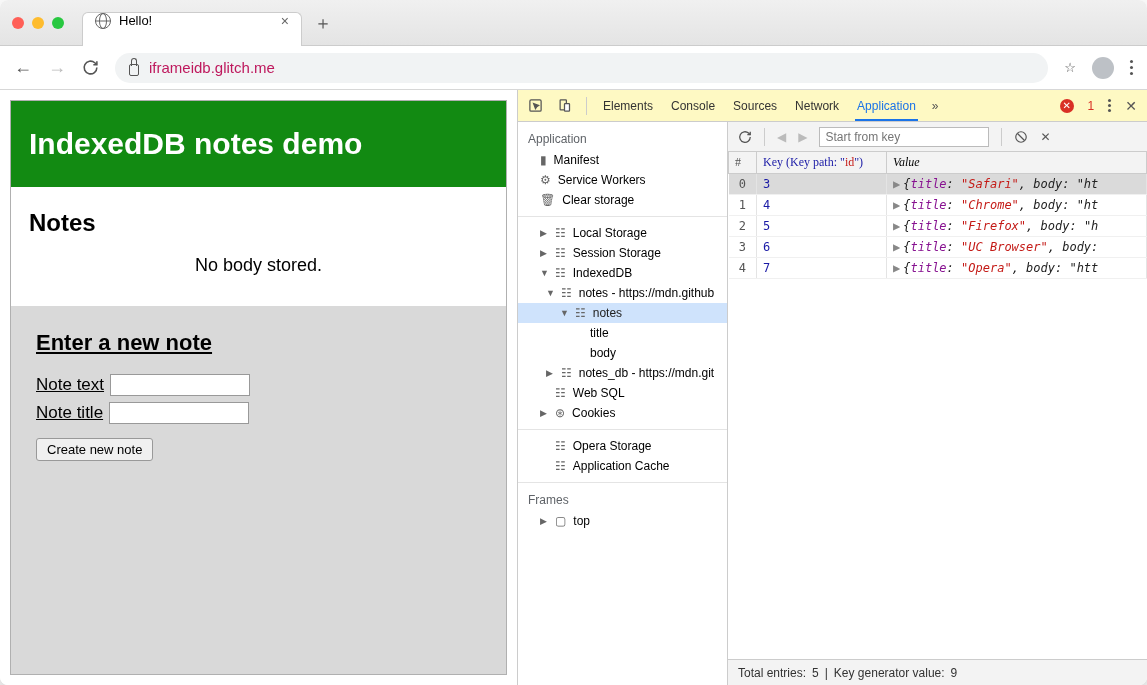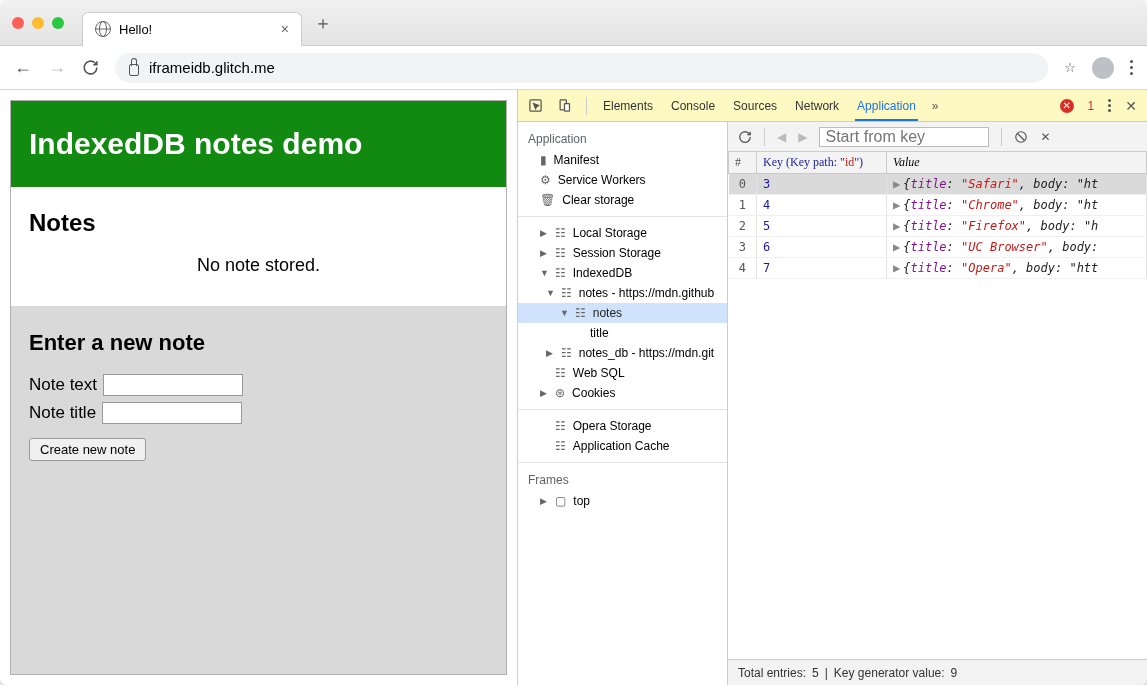--- a/index.html
+++ b/index.html
@@ -4,51 +4,51 @@
 <style>
 * { box-sizing: border-box; margin: 0; padding: 0; }
 body { font-family: -apple-system, Helvetica, Arial, sans-serif; font-size: 13px; background: #fff; }
 .window { width: 1147px; height: 685px; background: #fff; border-radius: 8px; box-shadow: 0 15px 40px rgba(0,0,0,0.25); overflow: hidden; display: flex; flex-direction: column; position: relative; margin: 0 auto; }
 
 
 .titlebar { height: 46px; background: linear-gradient(#f0f0f0,#e4e4e4); border-bottom:1px solid #ccc; display:flex; align-items:center; padding:0 12px; }
 .traffic { display:flex; gap:8px; margin-right:18px;}
 .tl { width:12px;height:12px;border-radius:50%;}
 .tl.r{background:#ff5f57;} .tl.y{background:#febc2e;} .tl.g{background:#28c840;}
-.tab { background:#fff; border:1px solid #ccc; border-bottom:none; border-radius:6px 6px 0 0; height:34px; margin-top:12px; display:flex; align-items:center; padding:0 12px; gap:8px; width:220px;}
+.tab { background:#fff; border:1px solid #ccc; border-bottom:none; border-radius:6px 6px 0 0; height:34px; margin-top:12px; display:flex; align-items:flex-start; padding:0 12px; gap:8px; width:220px;}
 .tab .globe{width:16px;height:16px;border:1.5px solid #666;border-radius:50%;position:relative;}
 .tab .globe:before{content:"";position:absolute;left:50%;top:-1px;bottom:-1px;width:6px;border:1.5px solid #666;border-radius:50%;transform:translateX(-50%);}
 .tab .globe:after{content:"";position:absolute;left:-1px;right:-1px;top:50%;height:0;border-top:1.5px solid #666;transform:translateY(-50%);}
 .tab .x{margin-left:auto;color:#666;font-size:14px;}
 .newtab{margin-left:12px;color:#555;font-size:18px;font-weight:300;}
 
 
 .addrbar{height:44px;border-bottom:1px solid #d7d7d7;display:flex;align-items:center;padding:0 14px;gap:16px;}
 .navarrow{color:#555;font-size:18px;}
 .navarrow.dis{color:#bbb;}
 .reload{color:#555;}
 .omnibox{flex:1;display:flex;align-items:center;gap:10px;background:#f1f3f4;border-radius:18px;height:30px;padding:0 14px;}
 .lock{width:10px;height:12px;border:1.5px solid #555;border-radius:2px;position:relative;margin-top:4px;}
 .lock:before{content:"";position:absolute;top:-7px;left:1px;right:1px;height:7px;border:1.5px solid #555;border-bottom:none;border-radius:5px 5px 0 0;}
-.url{font-size:15px;color:#000000;}
+.url{font-size:15px;color:#be185d;}
 .abicon{color:#555;}
 .avatar{width:22px;height:22px;border-radius:50%;background:#bdc1c6;}
 .dots{display:flex;flex-direction:column;gap:3px;}
 .dots span{width:3px;height:3px;border-radius:50%;background:#555;}
 
 
 .content{flex:1;display:flex;min-height:0;}
 .page{width:517px;background:#fff;padding:10px;}
 .pagebox{border:1px solid #b0b0b0;height:100%;display:flex;flex-direction:column;}
 .phead{background:#128a12;color:#fff;padding:26px 18px;}
 .phead h1{font-size:30px;font-weight:bold;}
 .pmid{background:#fff;padding:22px 18px 30px;}
 .pmid h2{font-size:24px;margin-bottom:18px;}
 .pmid .none{text-align:center;font-size:18px;}
-.pform{background:#d9d9d9;padding:24px 18px 30px;flex:1;}
+.pform{background:#d9d9d9;padding:24px 25px 30px;flex:1;text-decoration:underline;}
 .pform h2{font-size:22px;margin-bottom:18px;}
 .frow{display:flex;align-items:center;gap:6px;margin-bottom:6px;font-size:17px;}
 .frow input{width:140px;height:22px;border:1px solid #999;background:#fff;}
 .cbtn{background:#f0f0f0;border:1px solid #999;border-radius:3px;padding:3px 10px;font-size:13px;margin-top:8px;}
 
 
 .dt{flex:1;display:flex;flex-direction:column;border-left:1px solid #ccc;min-width:0;}
 .dttabs{height:32px;border-bottom:1px solid #ccc;display:flex;align-items:center;gap:14px;padding:0 10px;background:#fef9c3;font-size:12px;color:#333;}
 .dttabs .t{cursor:pointer;padding:0 2px;}
 .dttabs .t.act{color:#1a73e8;border-bottom:2px solid #1a73e8;padding-bottom:6px;margin-bottom:-8px;}
@@ -64,21 +64,21 @@
 .sgroup{border-bottom:1px solid #e4e4e4;padding:6px 0;}
 .sghead{color:#5f6368;padding:4px 10px;}
 .sitem{padding:3px 10px 3px 22px;display:flex;align-items:center;gap:7px;cursor:pointer;}
 .sitem.sel{background:#cfe3fc;color:#222;}
 .sitem .tw{font-size:9px;color:#666;width:8px;display:inline-block;}
 .sitem.d1{padding-left:28px;} .sitem.d2{padding-left:42px;} .sitem.d4{padding-left:72px;}
 .sic{color:#666;font-size:12px;}
 
 .dataview{flex:1;display:flex;flex-direction:column;min-width:0;}
 .dvtool{height:30px;border-bottom:1px solid #ccc;display:flex;align-items:center;gap:12px;padding:0 10px;background:#f3f3f3;font-size:12px;color:#555;}
-.dvtool input{width:170px;height:20px;border:1px solid #bbb;padding:0 5px;font-size:16px;}
+.dvtool input{width:170px;height:20px;border:1px solid #bbb;padding:0 5px;font-size:12px;}
 .dvtool .sep{width:1px;height:18px;background:#ccc;}
 .dvtable{flex:1;overflow:hidden;}
 .dvtable table{width:100%;border-collapse:collapse;font-size:12px;font-family:Menlo,monospace;}
 .dvtable th{background:#f3f3f3;border:1px solid #ccc;border-top:none;text-align:left;padding:3px 6px;font-weight:normal;font-family:-apple-system;}
 .dvtable td{border-right:1px solid #e4e4e4;border-bottom:1px solid #f0f0f0;padding:3px 6px;vertical-align:top;}
 .dvtable tr.selrow td{background:#dadada;}
 .col-idx{width:28px;text-align:center;color:#555;}
 .col-key{width:130px;color:#1a1aa6;}
 .col-val{white-space:nowrap;overflow:hidden;font-style:italic;}
 .dvtable .tw{color:#888;padding-right:3px;}
@@ -132,21 +132,21 @@
 
   <div class="content">
 
     <div class="page">
       <div class="pagebox">
         <div class="phead">
           <h1>IndexedDB notes demo</h1>
         </div>
         <div class="pmid">
           <h2>Notes</h2>
-          <div class="none">No note stored.</div>
+          <div class="none">No body stored.</div>
         </div>
         <div class="pform">
           <h2>Enter a new note</h2>
           <div class="frow">
             <span>Note text</span>
             <input type="text" style="">
           </div>
           <div class="frow">
             <span>Note title</span>
             <input type="text" style="">
@@ -227,20 +227,23 @@
                 <span>notes - https://mdn.github</span>
               </div>
             <div class="sitem d2 sel">
                 <span class="tw">▼</span>
                 <span class="sic">☷</span>
                 <span>notes</span>
               </div>
             <div class="sitem d4">
                 <span>title</span>
               </div>
+            <div class="sitem d4">
+                <span>body</span>
+              </div>
             <div class="sitem d1">
                 <span class="tw">▶</span>
                 <span class="sic">☷</span>
                 <span>notes_db - https://mdn.git</span>
               </div>
             <div class="sitem">
                 <span class="tw">&nbsp;</span>
                 <span class="sic">☷</span>
                 <span>Web SQL</span>
               </div>

